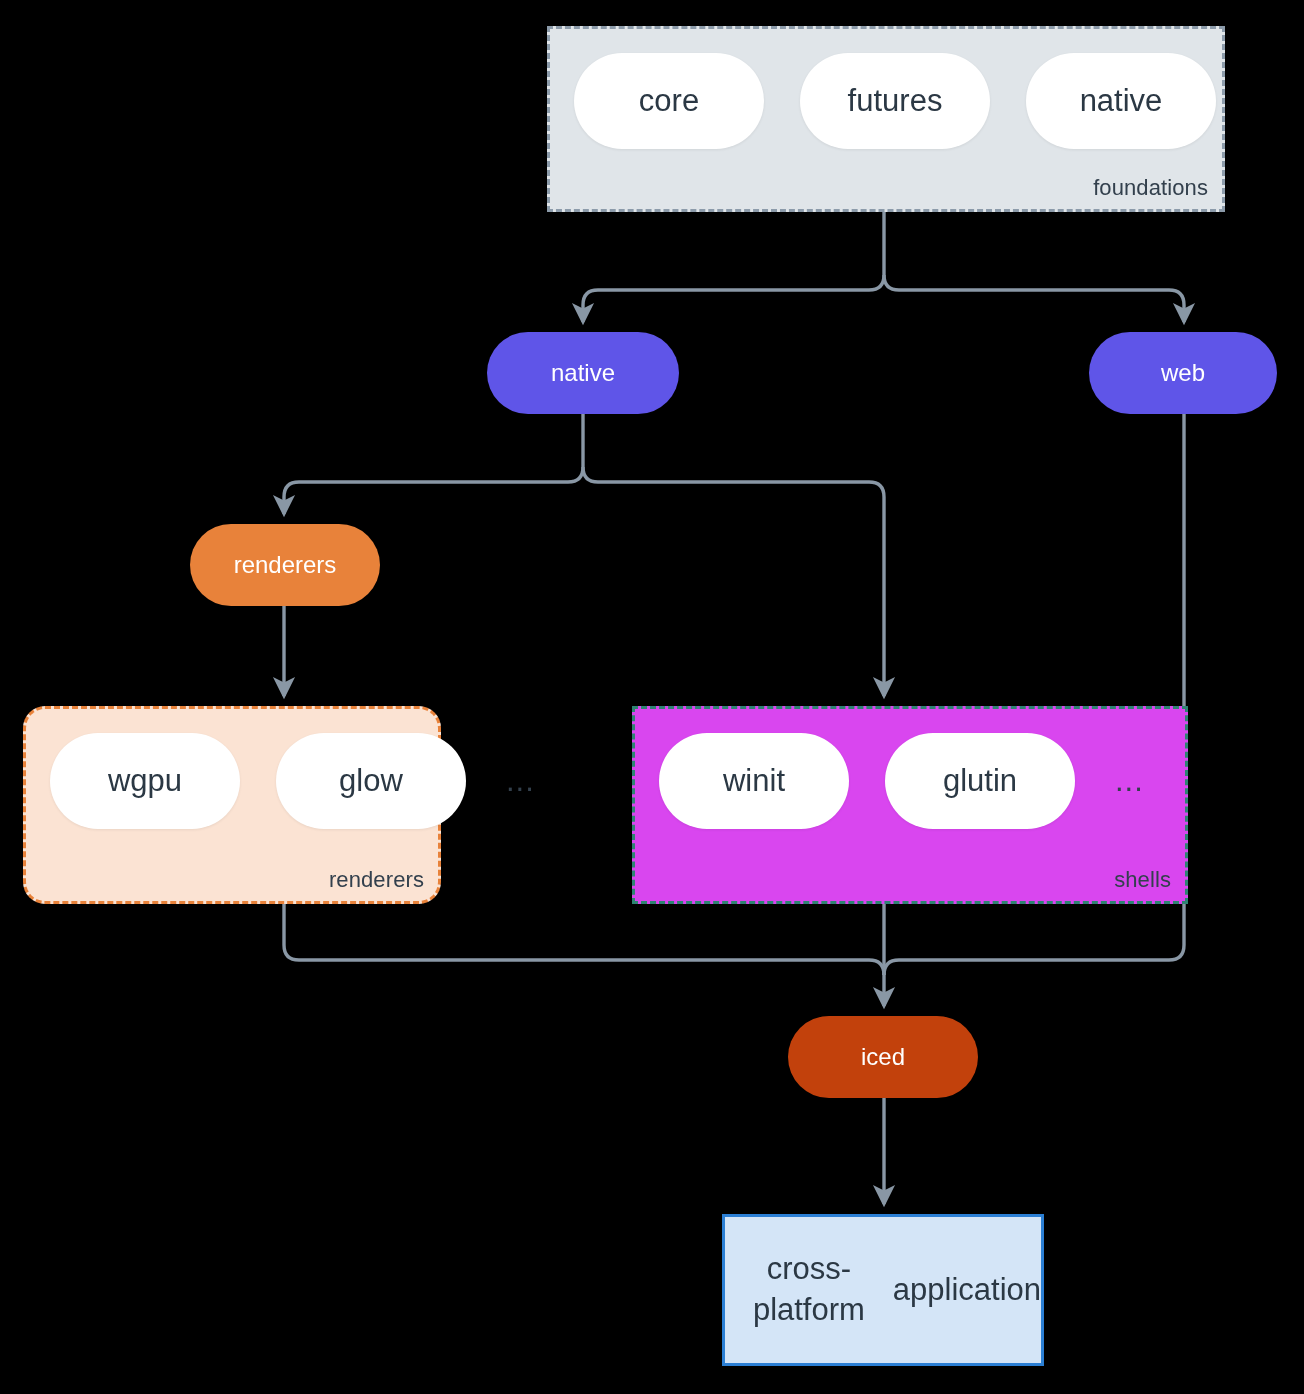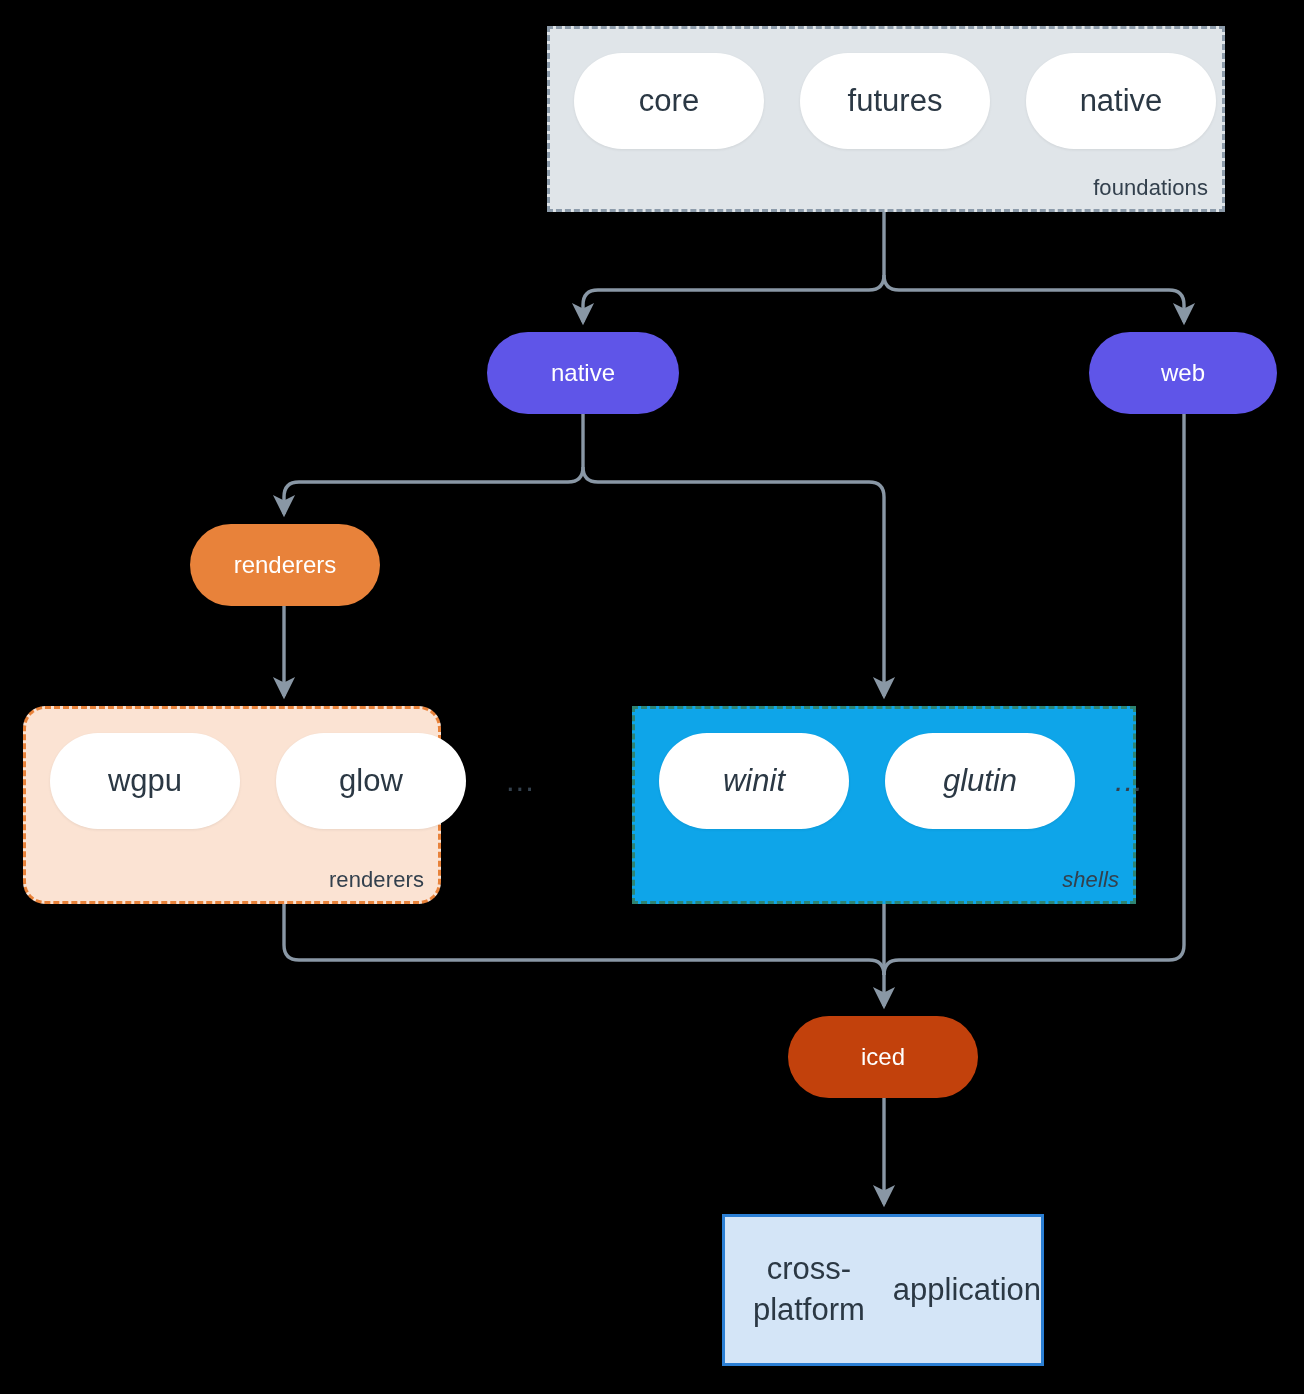--- a/index.html
+++ b/index.html
@@ -53,24 +53,23 @@
   }
   #group-renderers {
     left: 23px; top: 706px;
     width: 418px; height: 198px;
     background: #FBE3D3;
     border-color: #E8823A;
     border-radius: 22px;
   }
   #group-shells {
     left: 632px; top: 706px;
-    width: 504px; height: 198px;
-    background: #0ea5e9;
+    width: 556px; height: 198px;
+    background: #d946ef;
     border-color: #2E8472;
-    font-style: italic;
   }
 
   
   .leaf-pill {
     background: #FFFFFF;
     border-radius: 52px;
     height: 96px;
     min-width: 190px;
     display: flex;
     align-items: center;

